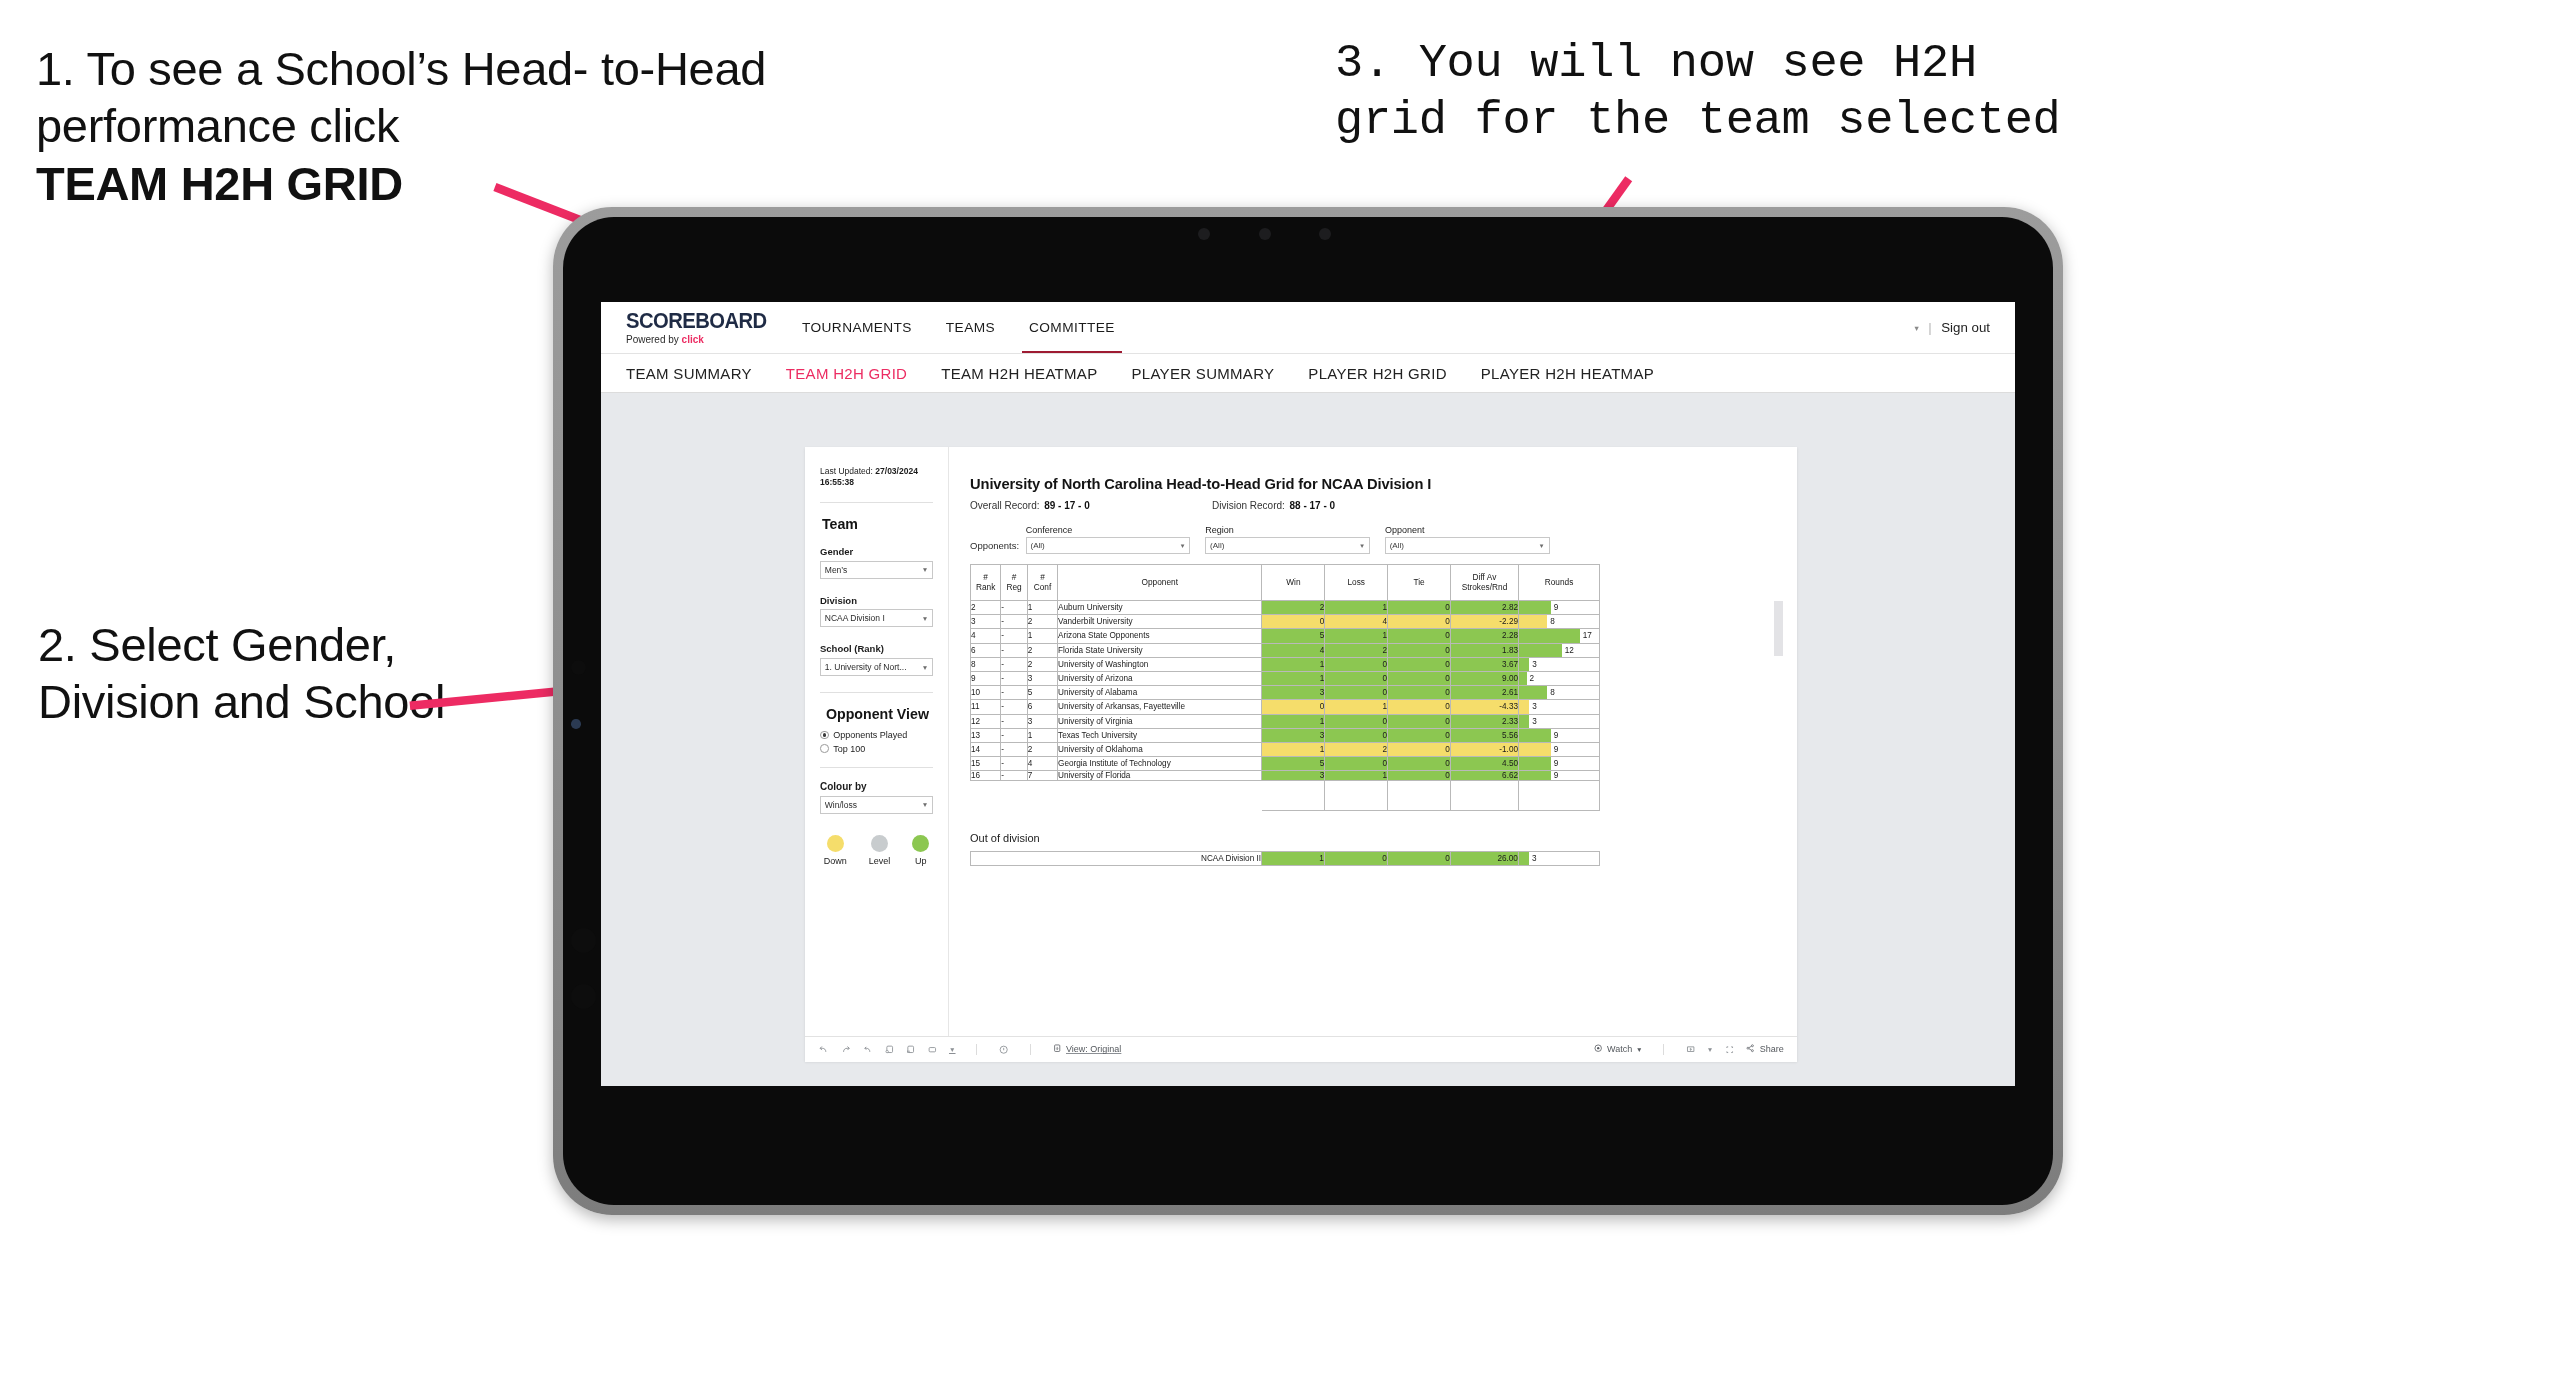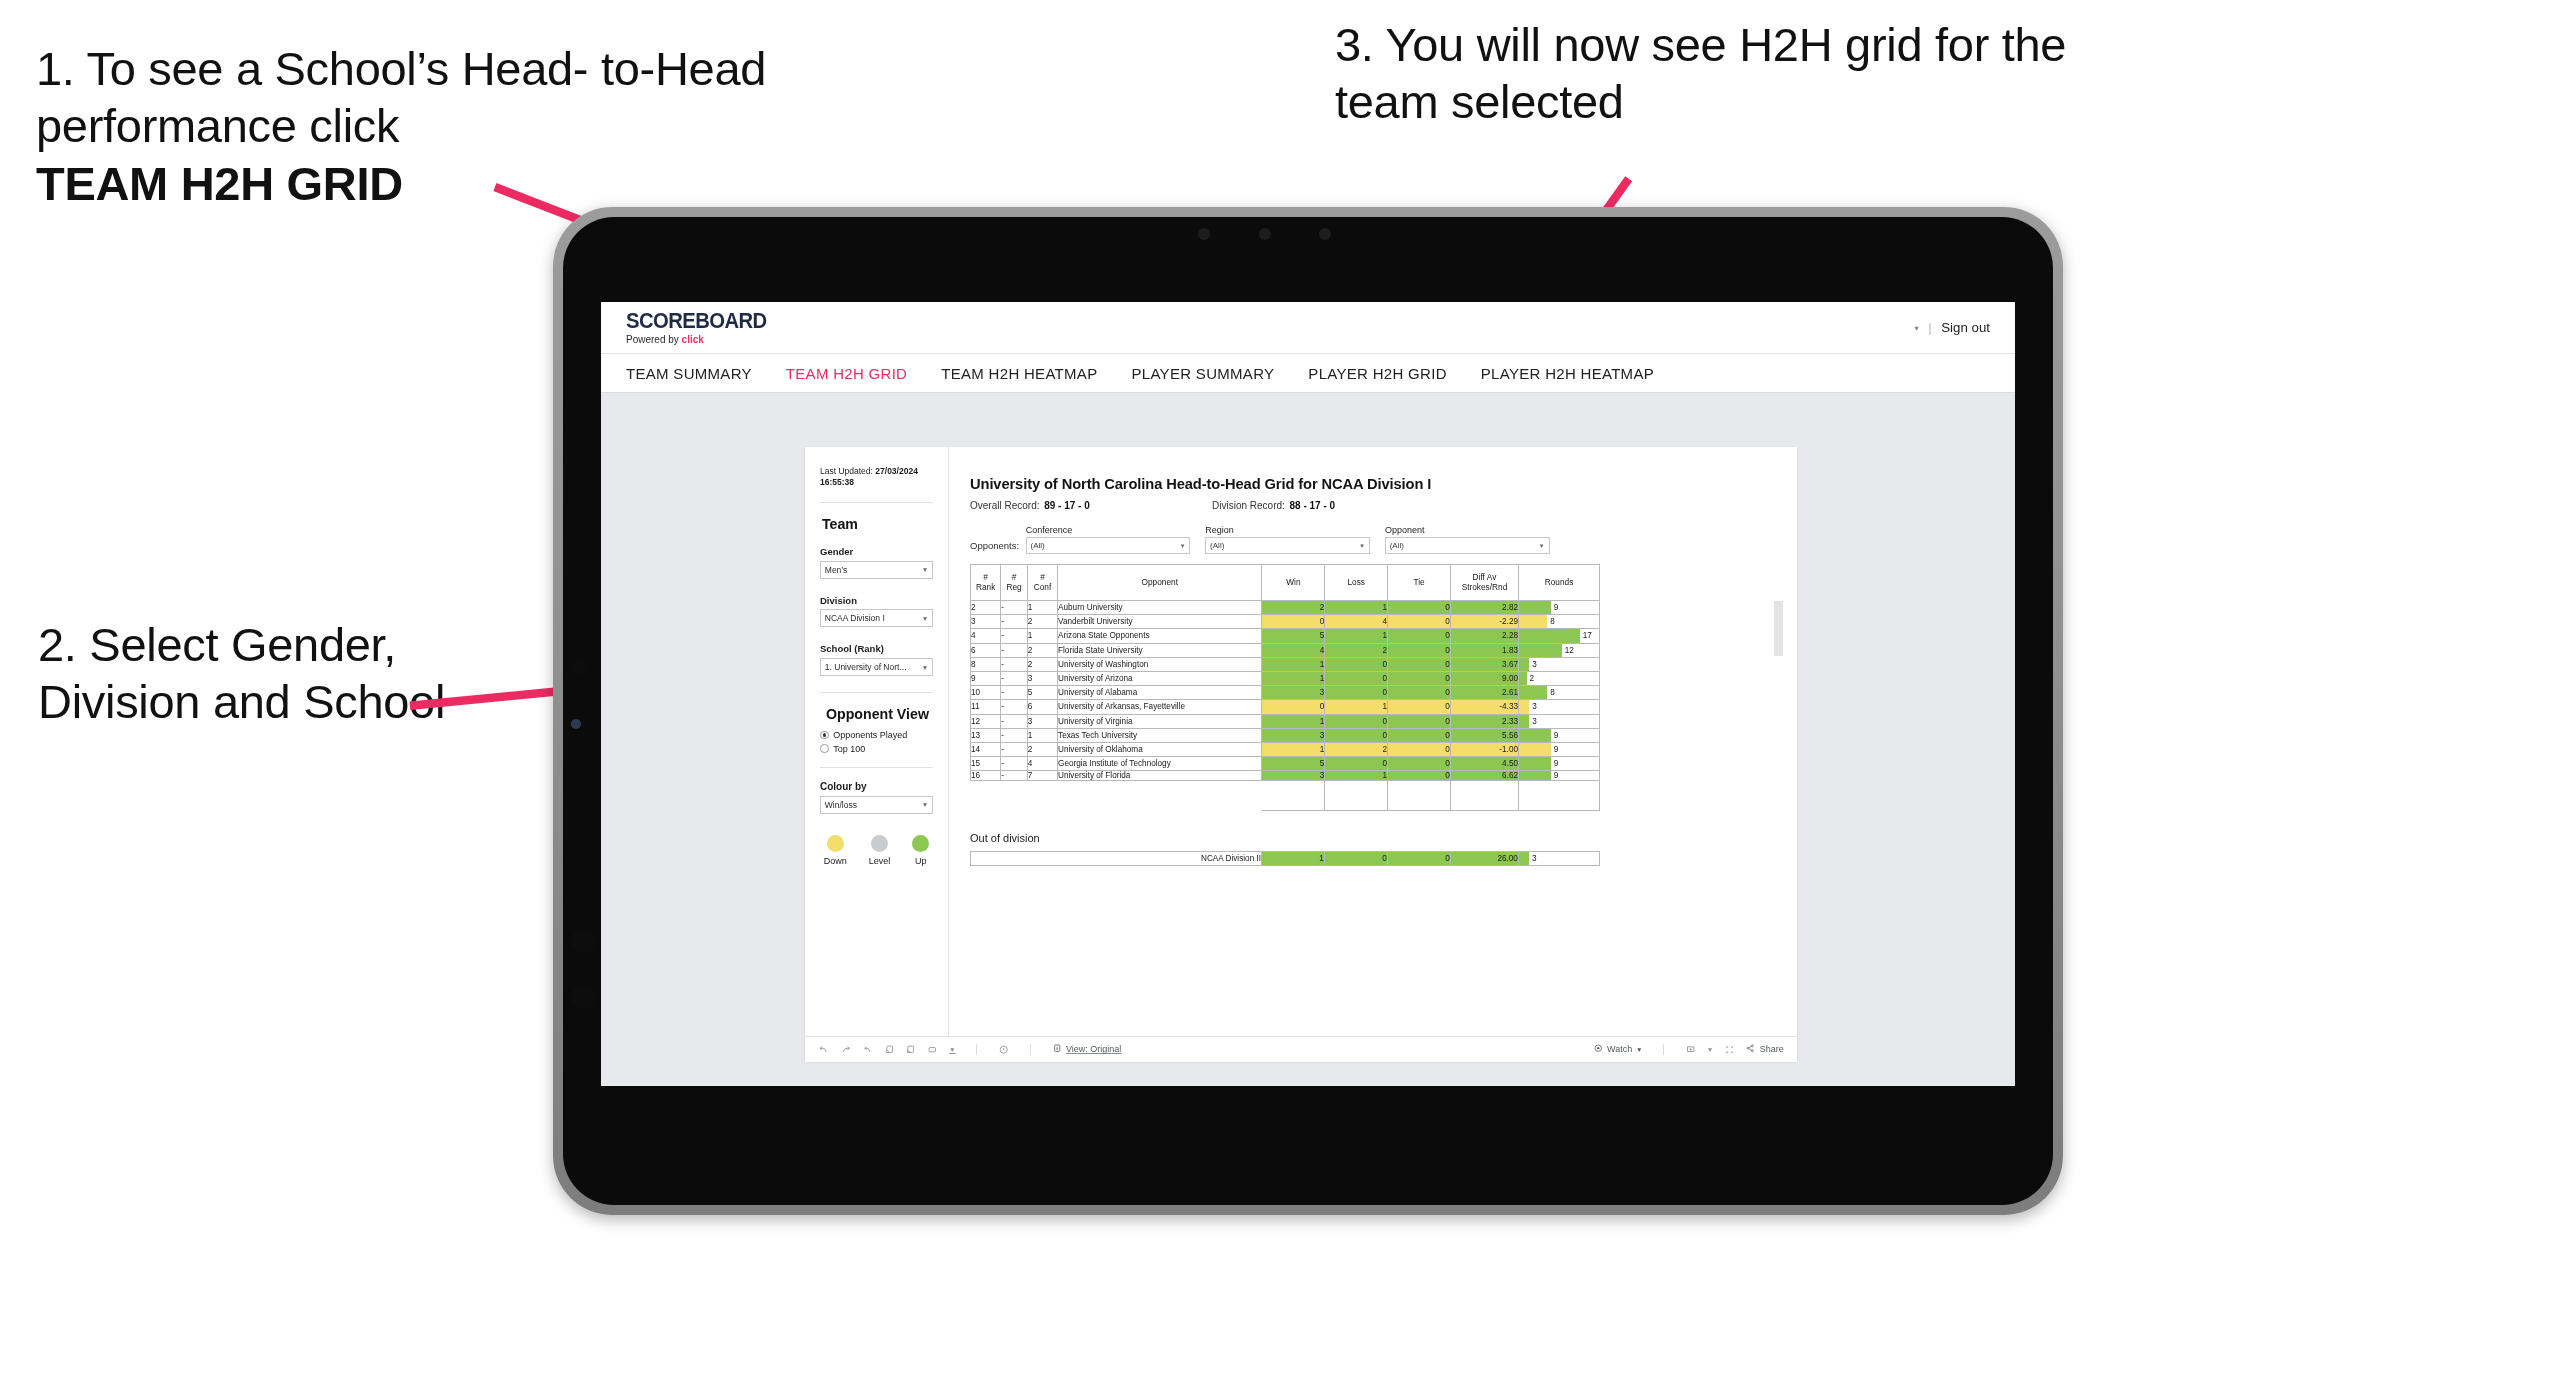--- a/index.html
+++ b/index.html
@@ -21,21 +21,21 @@
     position: absolute;
     color: #111111;
     font-size: 47px;
     line-height: 1.22;
     letter-spacing: -0.3px;
     font-family: "Liberation Sans", sans-serif;
   }
   .annot .strong { font-weight: bold; display: block; }
   #annot-1 { left: 36px; top: 40px; width: 758px; }
   #annot-2 { left: 38px; top: 616px; width: 531px; }
-  #annot-3 { left: 1335px; top: 16px; width: 749px; }
+  #annot-3 { left: 1335px; top: 35px; width: 749px; font-family: Liberation Mono, monospace; }
 
   
   .arrow-svg { position: absolute; overflow: visible; pointer-events: none; }
   #arrow-1 { left: 493px; top: 185px; }
   #arrow-2 { left: 408px; top: 664px; }
   #arrow-3 { left: 1441px; top: 175px; }
 
   
   #tablet {
     position: absolute;
@@ -529,20 +529,25 @@
   <div class="side-dot" id="sd-3"></div>
   <div class="side-dot" id="sd-4"></div>
 
   <div id="viewport">
 
     <div id="appbar">
       <div id="logo-block">
         <div id="logo-main">SCOREBOARD</div>
         <div id="logo-sub"><span>Powered by </span><span class="brand">click</span></div>
       </div>
+      <nav class="topnav">
+        <div class="topnav-item">TOURNAMENTS</div>
+        <div class="topnav-item">TEAMS</div>
+        <div class="topnav-item active">COMMITTEE</div>
+      </nav>
       <div id="signout-wrap">
         <span id="signout-caret">▾</span>
         <span id="signout-divider">|</span>
         <span id="signout-link">Sign out</span>
       </div>
     </div>
 
     <div id="subnav">
       <div class="subnav-item">TEAM SUMMARY</div>
       <div class="subnav-item active">TEAM H2H GRID</div>

